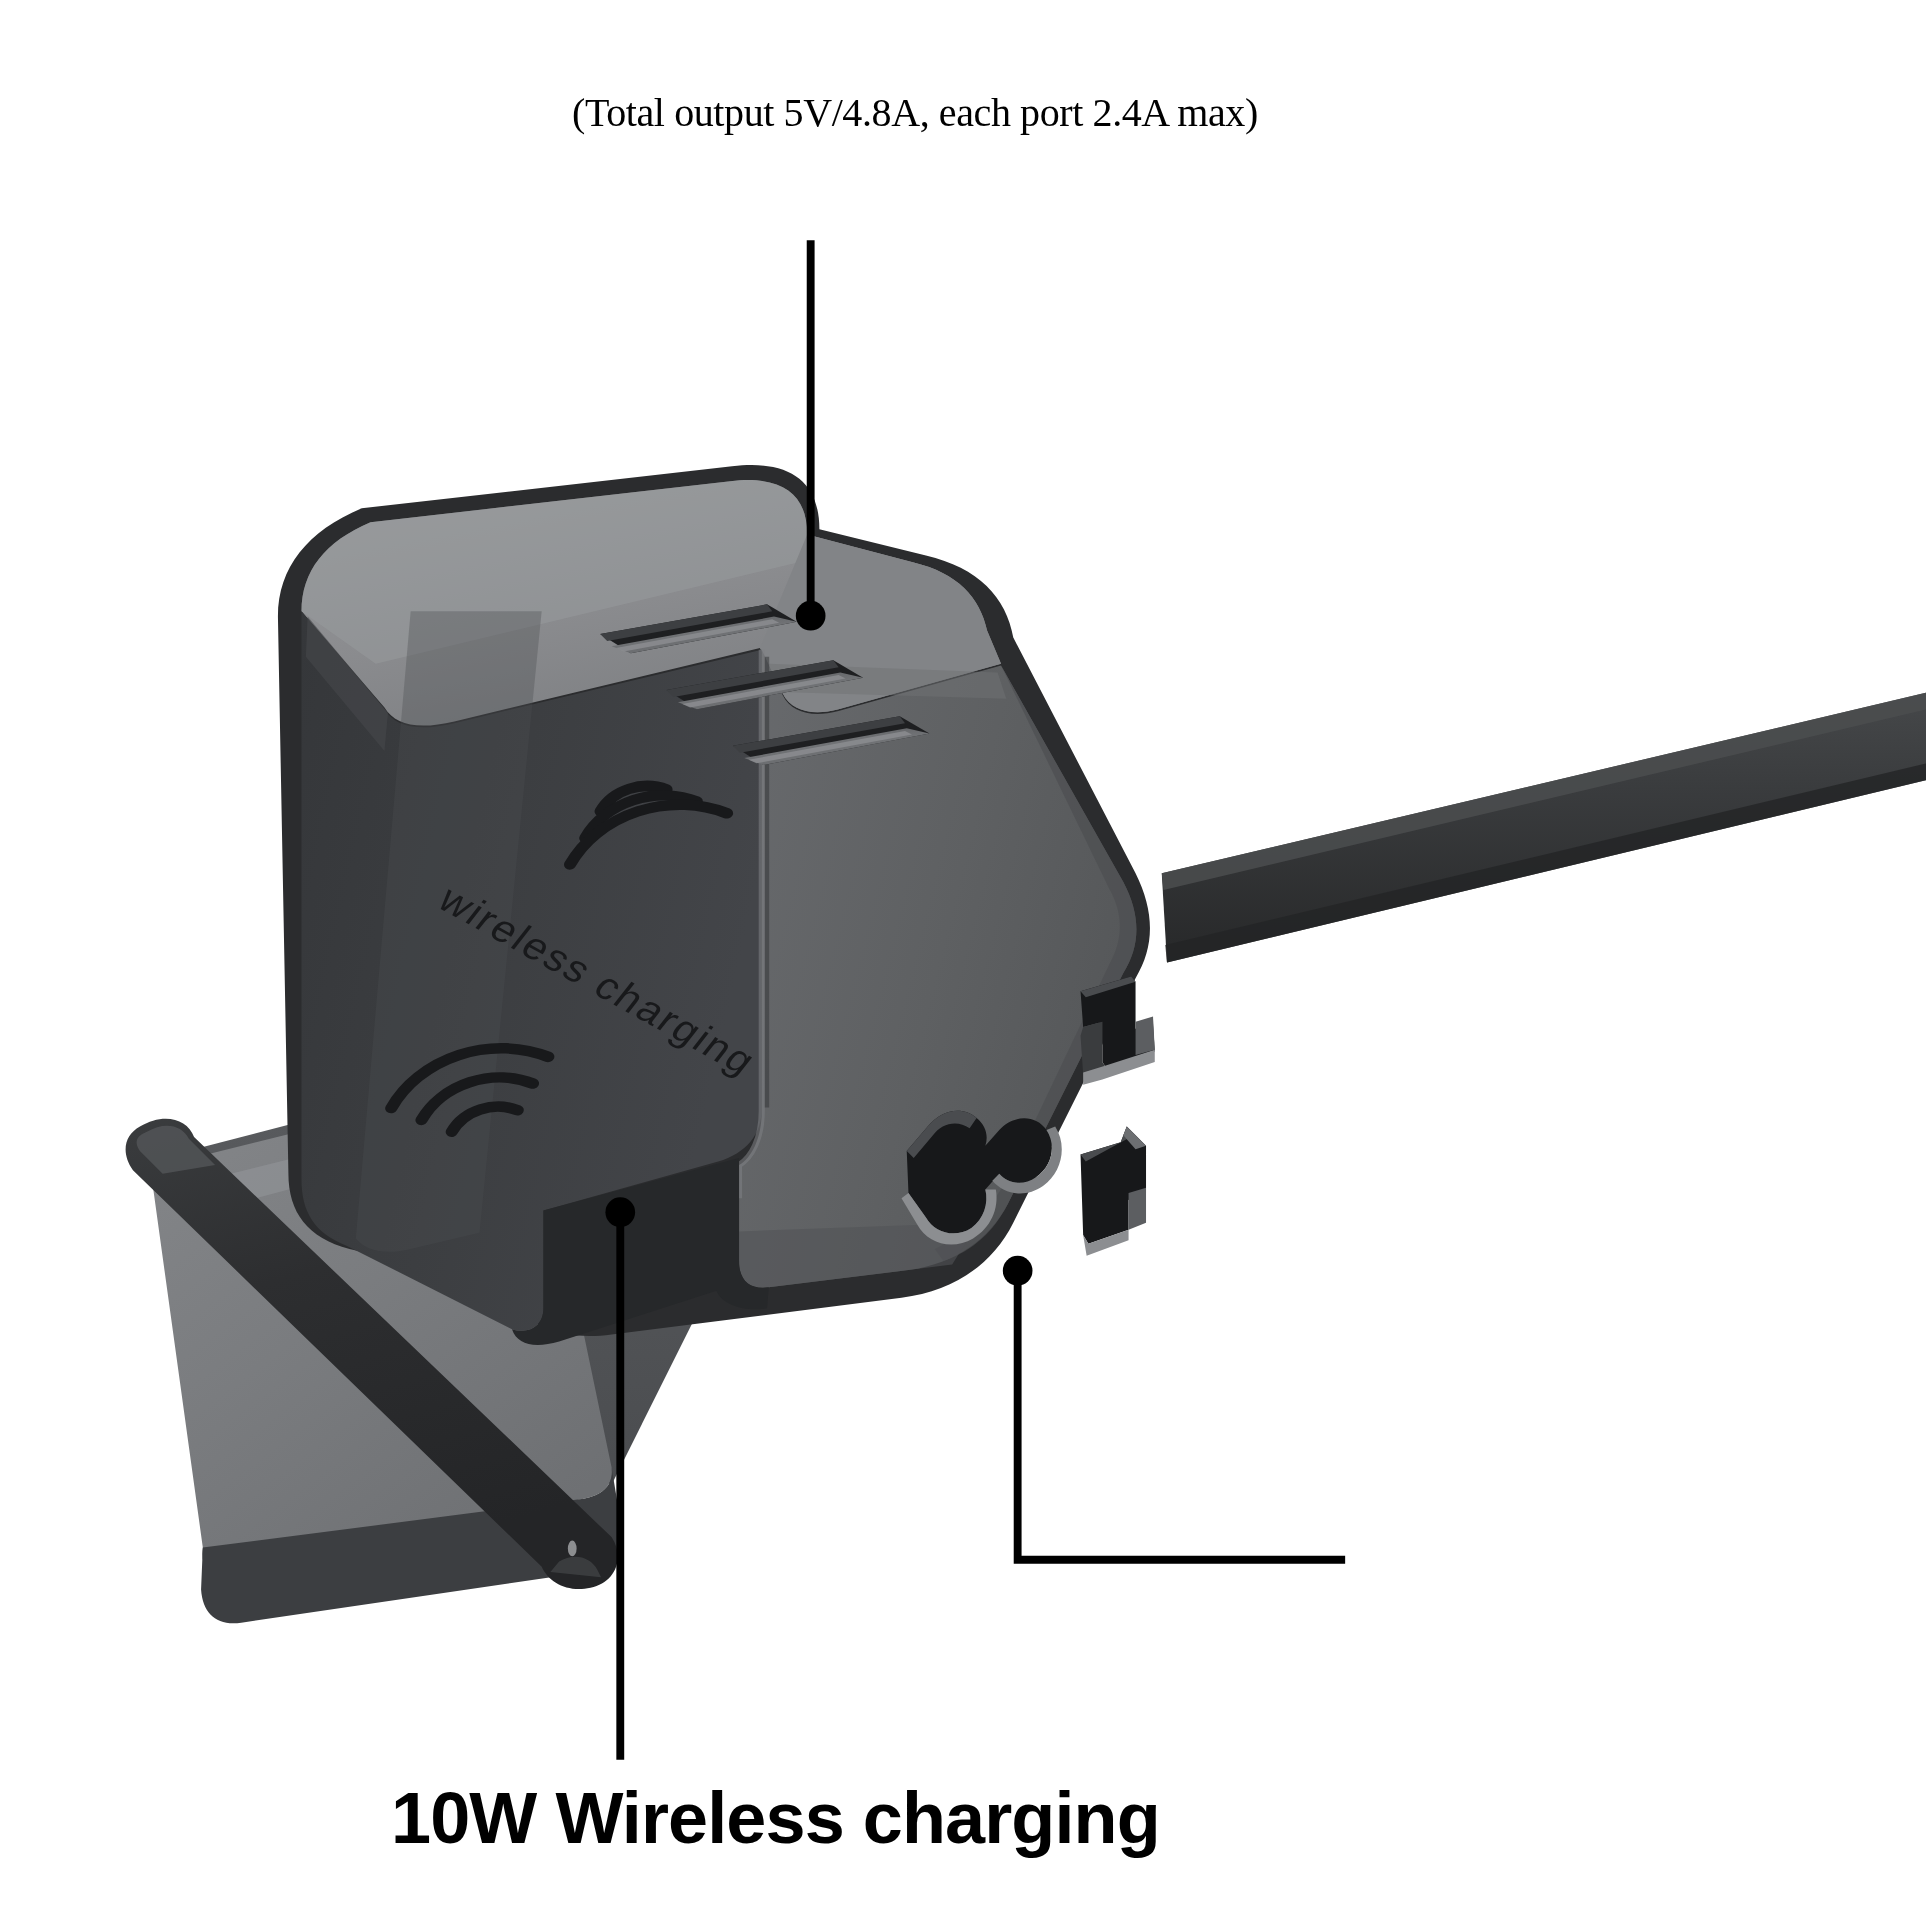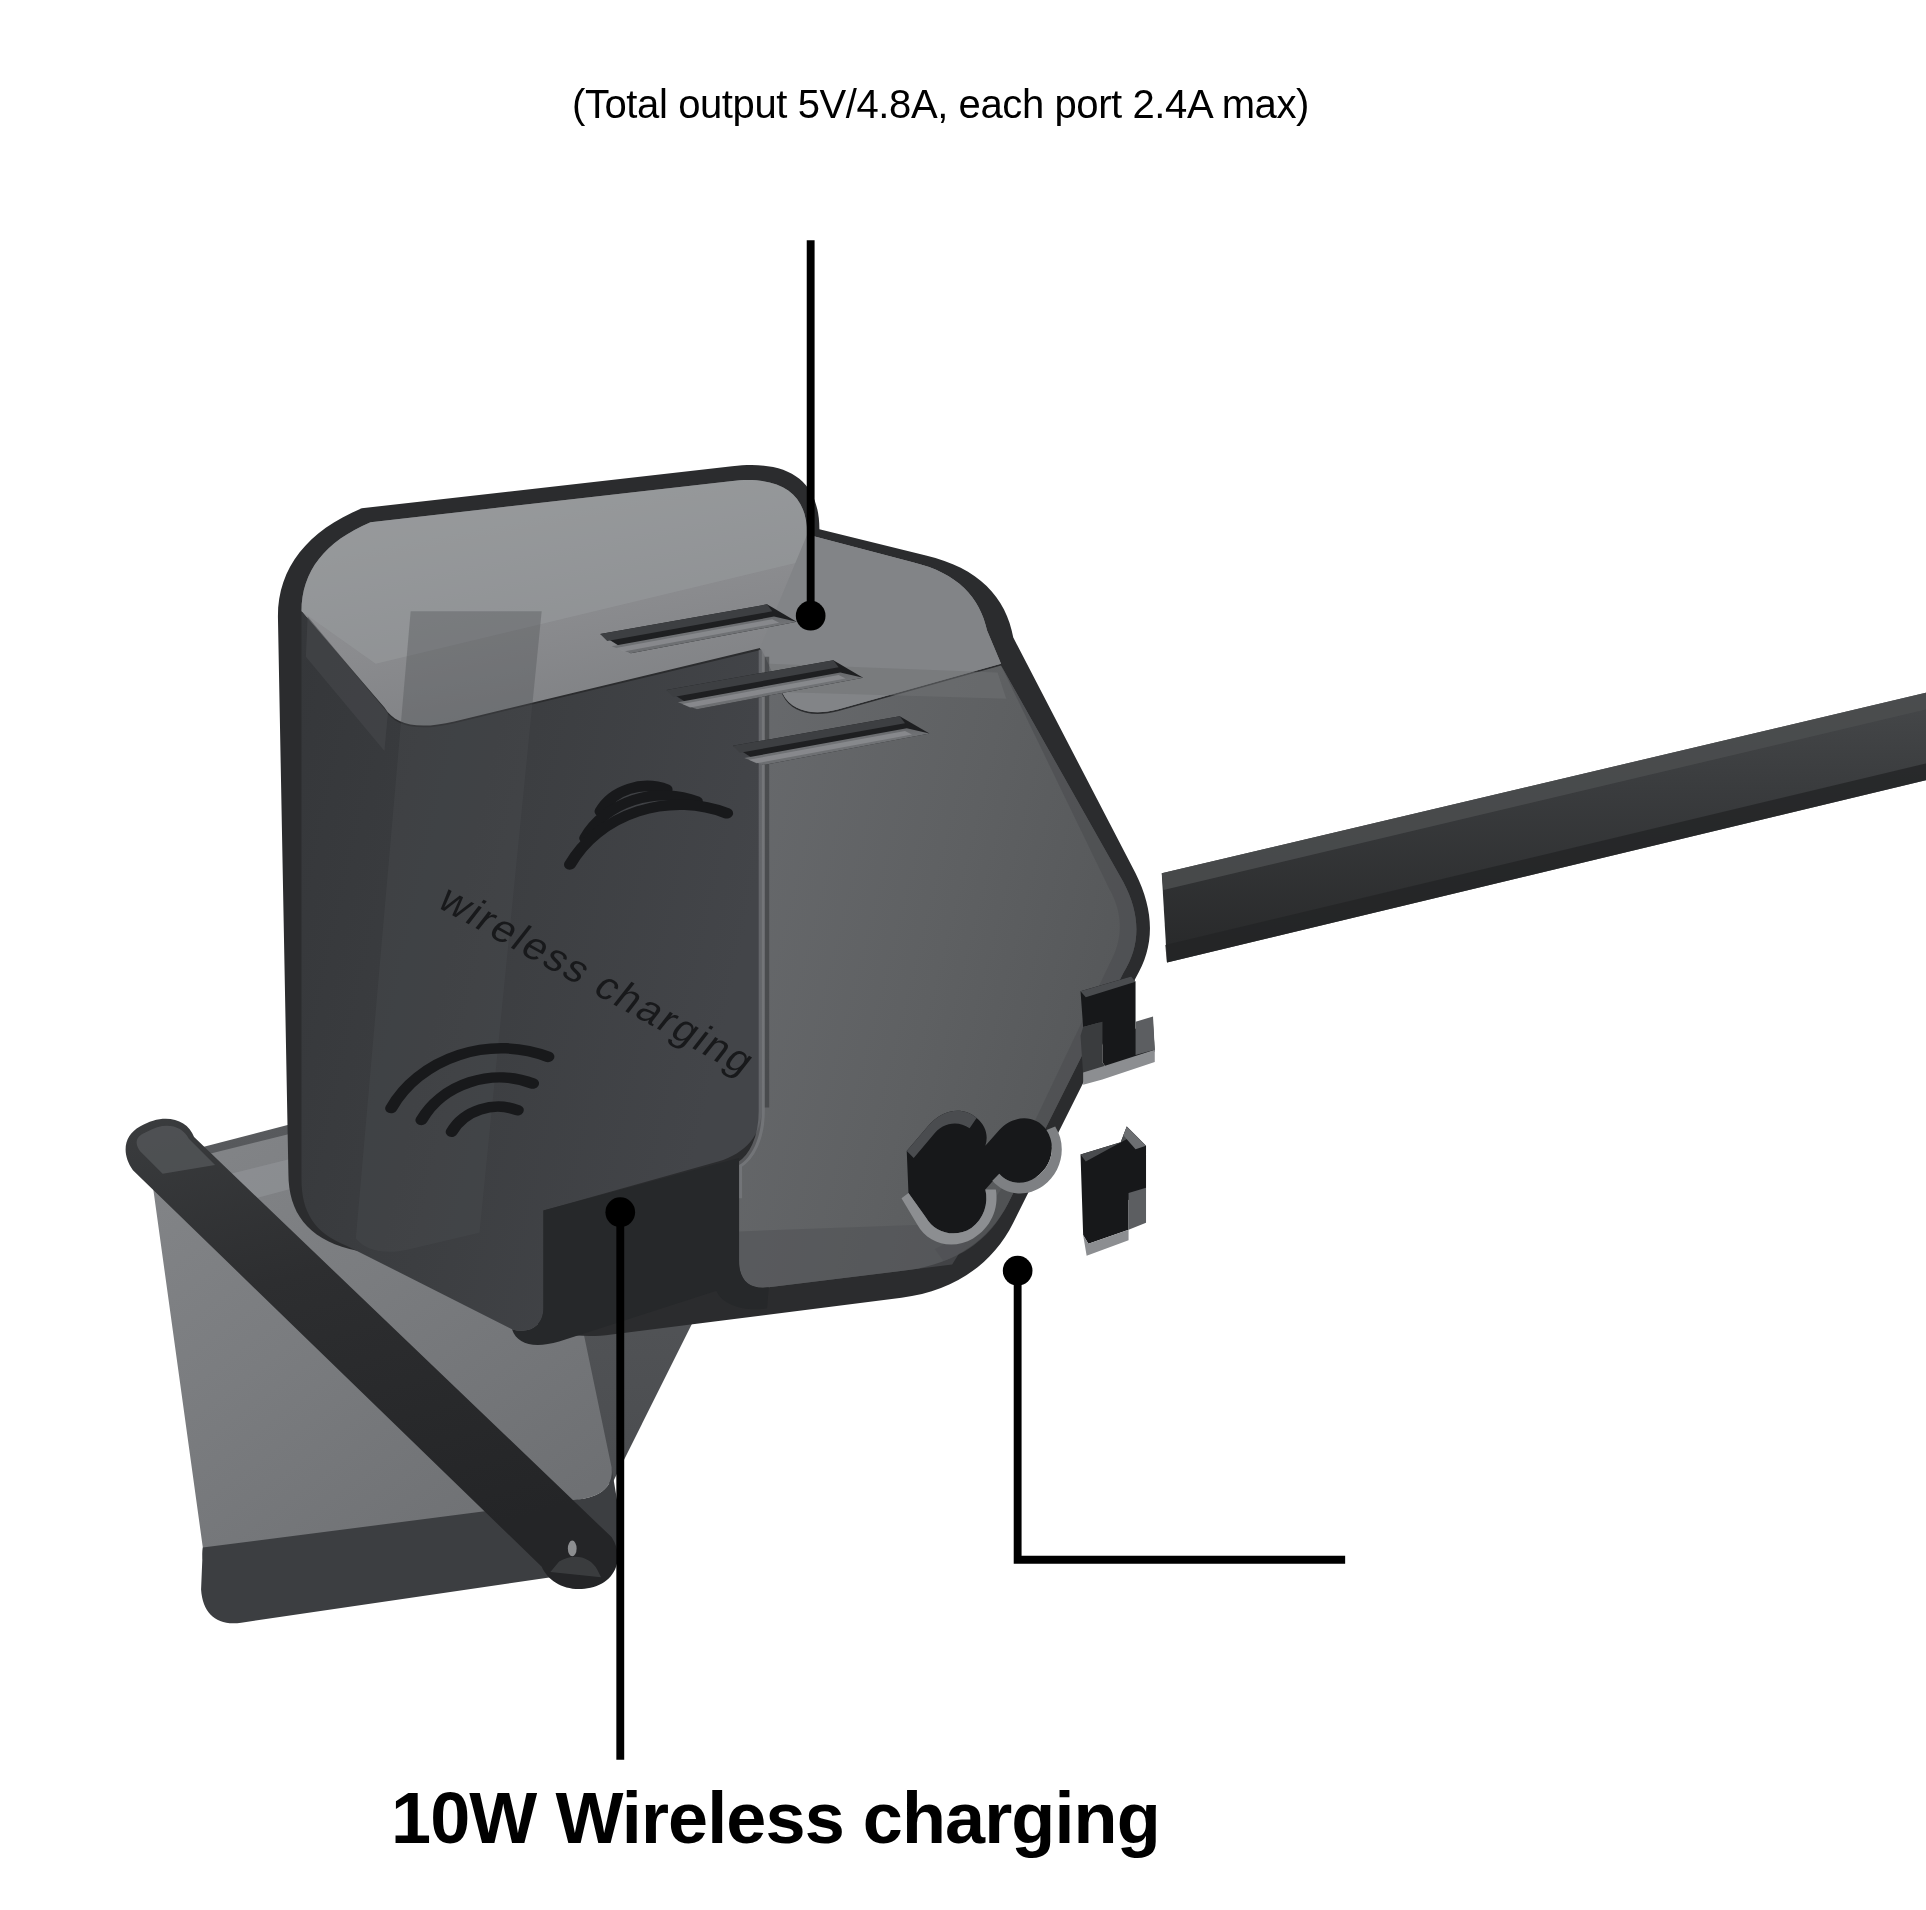--- a/index.html
+++ b/index.html
@@ -43,21 +43,21 @@
     font-size: 40px;
     font-weight: 400;
     letter-spacing: -0.4px;
   }
   #usb-label-group {
     left: 572px;
     top: 66px;
     text-align: left;
   }
   #usb-title { position: static; display: block; }
-  #usb-sub { position: static; display: block; margin-top: 16px; }
+  #usb-sub { position: static; display: block; margin-top: 23px; font-family: Liberation Serif, serif; }
   #ac-label {
     left: 1371px;
     top: 1515px;
   }
   #wireless-label {
     left: 391px;
     top: 1777px;
   }
 </style>
 </head>

